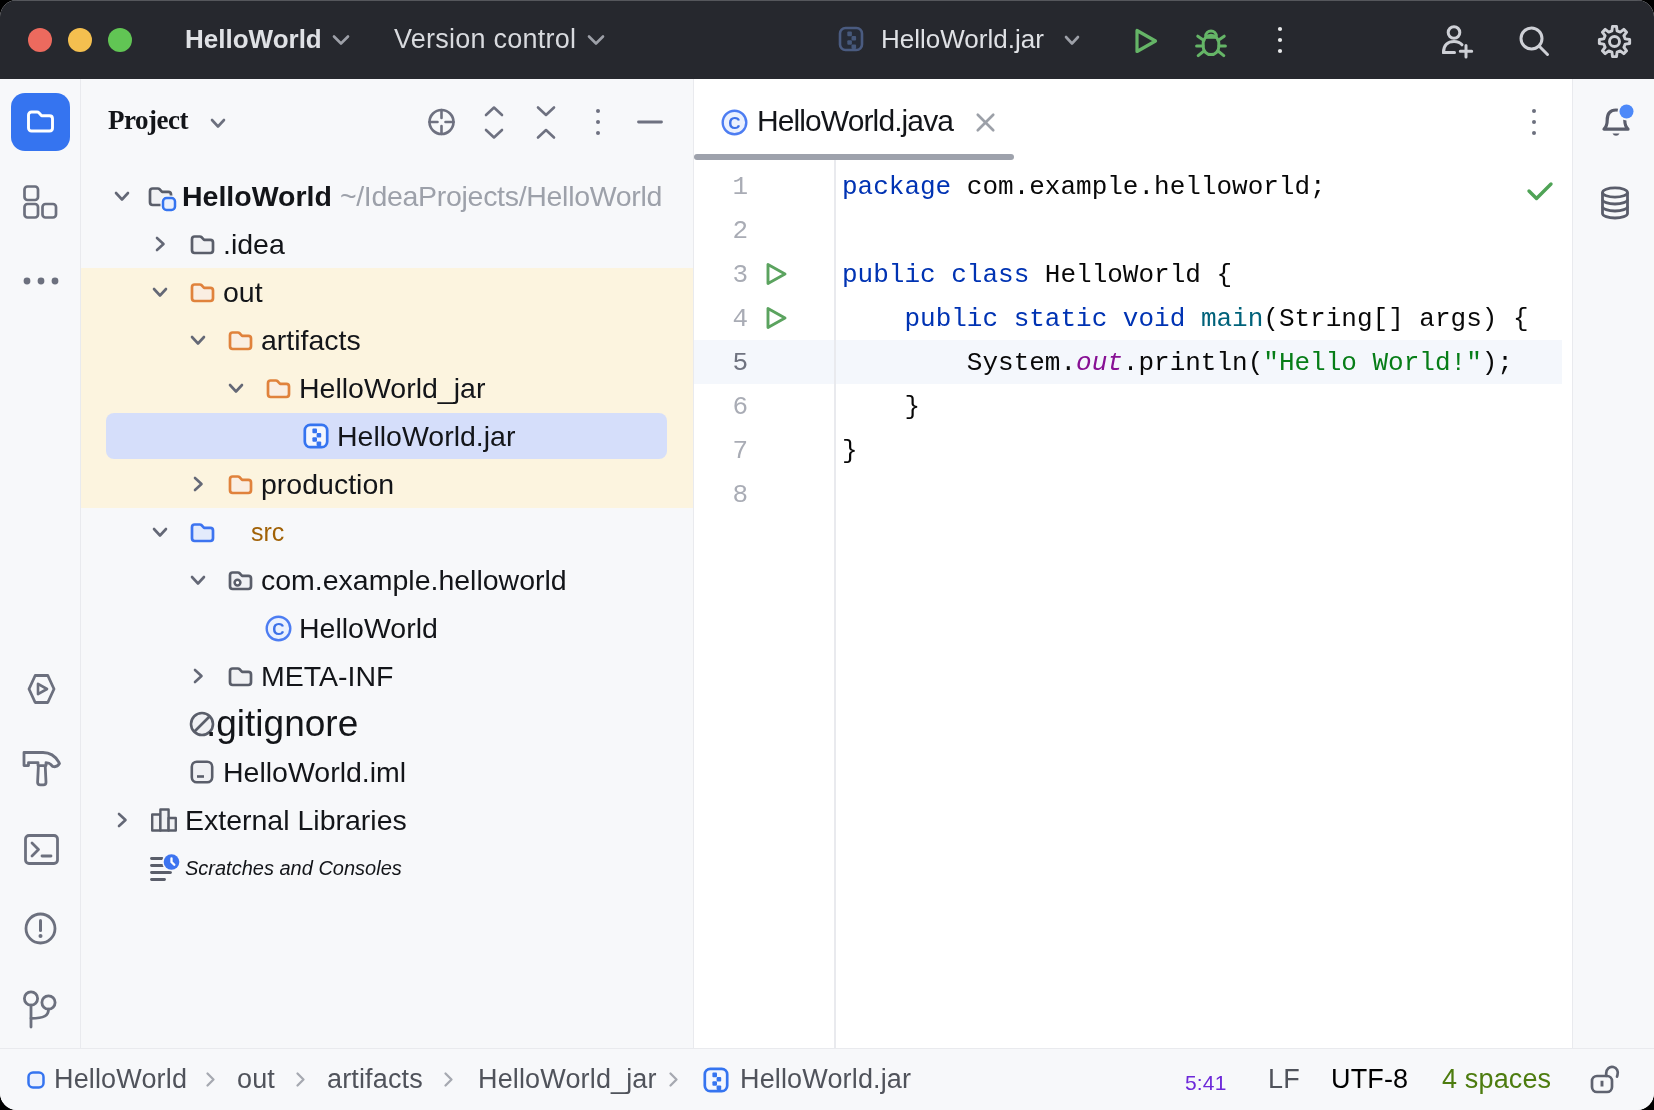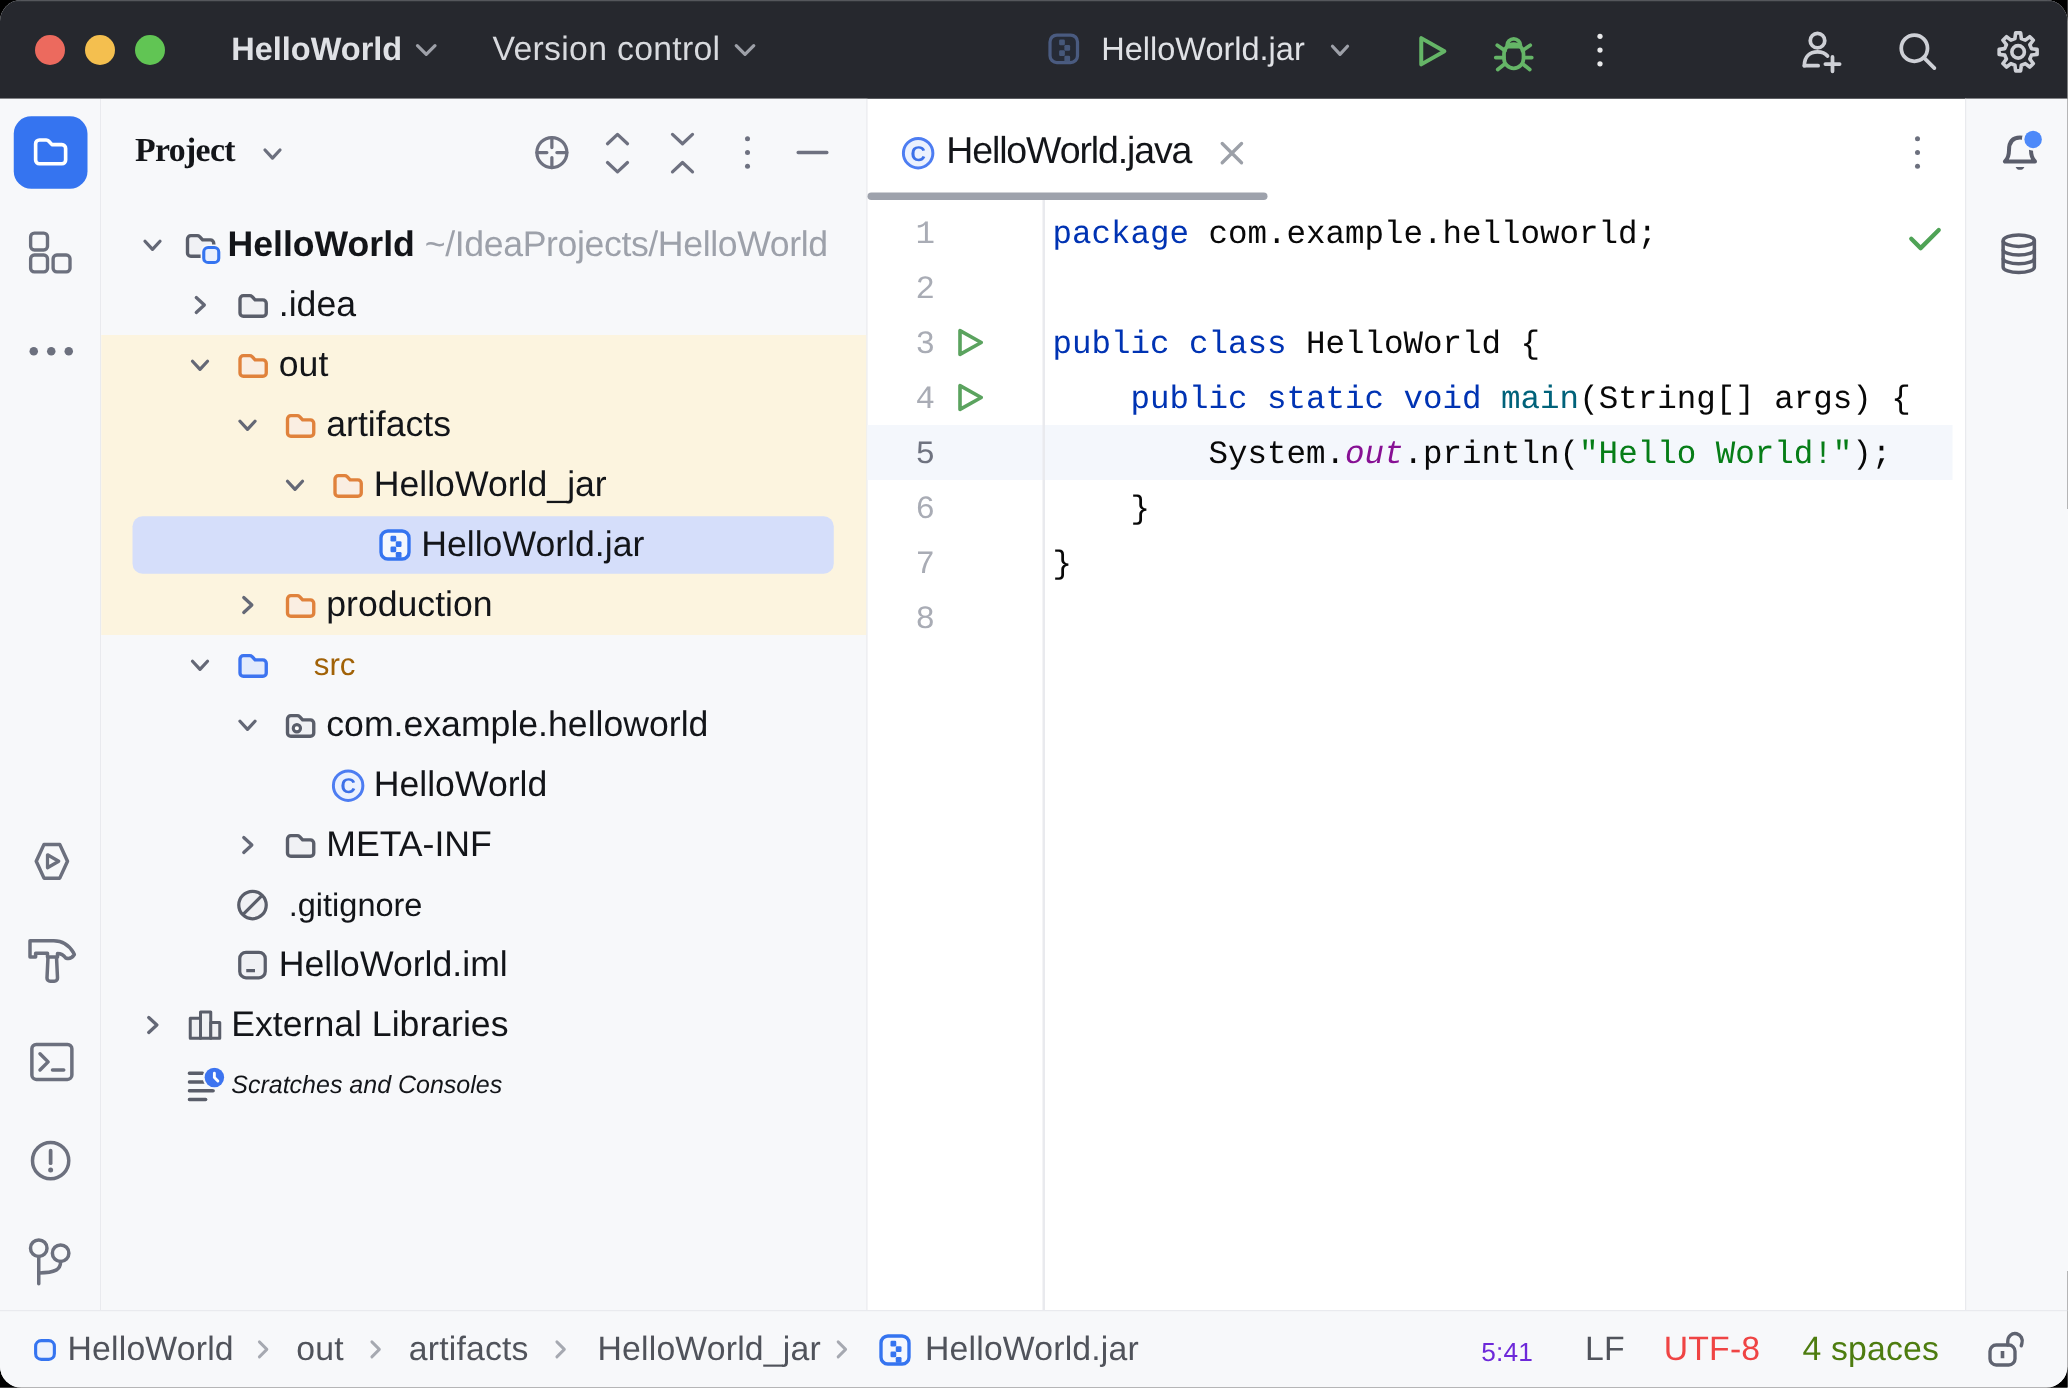--- a/index.html
+++ b/index.html
@@ -269,21 +269,21 @@
       <svg class="abs" style="left:226.5px;top:663.5px;" width="27" height="25" viewBox="0 0 27 25">
         <path d="M3 7.2 C3 5.7 4.2 4.5 5.7 4.5 H10.8 C11.5 4.5 12.2 4.8 12.7 5.3 L15.1 7.9 H21.3 C22.8 7.9 24 9.1 24 10.6 V18.3 C24 19.8 22.8 21 21.3 21 H5.7 C4.2 21 3 19.8 3 18.3 Z" fill="#F0F1F4" stroke="#5A5E6A" stroke-width="2.7" stroke-linejoin="round"></path>
       </svg>
       <div class="abs vctr" style="left:261px;top:652px;height:48px;font-size:28.5px;letter-spacing:0px;color:#131519;">
         <span>META-INF</span>
       </div>
       <svg class="abs" style="left:189px;top:711px;" width="26" height="26" viewBox="0 0 26 26">
         <circle cx="13" cy="13" r="11" fill="#F0F1F4" stroke="#5A5E6A" stroke-width="2.6"></circle>
         <path d="M5.5 20.5 L20.5 5.5" stroke="#5A5E6A" stroke-width="2.6"></path>
       </svg>
-      <div class="abs vctr" style="left:231px;top:700px;height:48px;font-size:26px;letter-spacing:0px;color:#131519;">
+      <div class="abs vctr" style="left:206px;top:700px;height:48px;font-size:37px;letter-spacing:0px;color:#131519;">
         <span>.gitignore</span>
       </div>
       <svg class="abs" style="left:190px;top:760px;" width="24" height="24" viewBox="0 0 24 24">
         <rect x="1.8" y="1.8" width="20.4" height="20.4" rx="5" fill="#F0F1F4" stroke="#5A5E6A" stroke-width="2.6"></rect>
         <path d="M7 16.5 H14" stroke="#5A5E6A" stroke-width="2.6"></path>
       </svg>
       <div class="abs vctr" style="left:223px;top:748px;height:48px;font-size:28.5px;letter-spacing:0px;color:#131519;">
         <span>HelloWorld.iml</span>
       </div>
       <svg class="abs" style="left:116px;top:811px;" width="13" height="18" viewBox="0 0 13 18">
@@ -401,21 +401,21 @@
   <svg class="abs" style="left:703px;top:1067px;" width="26" height="26" viewBox="0 0 26 26">
         <rect x="1.8" y="1.8" width="22.4" height="22.4" rx="5.5" fill="#F4F7FE" stroke="#3574F0" stroke-width="2.7"></rect>
         <rect x="9.4" y="5.6" width="4.6" height="4.6" rx="1" fill="#3574F0"></rect>
         <rect x="13.6" y="9.9" width="4.6" height="4.6" rx="1" fill="#3574F0"></rect>
         <rect x="9.4" y="14.2" width="4.6" height="4.6" rx="1" fill="#3574F0"></rect>
         <rect x="13.6" y="18.5" width="4.6" height="4.6" rx="1" fill="#3574F0"></rect>
       </svg>
   <div class="abs vctr" style="left:740px;top:1048px;height:62px;font-size:27px;letter-spacing:0.15px;color:#50535B;">HelloWorld.jar</div>
   <div class="abs vctr" style="left:1185px;top:1048px;height:70px;font-size:21px;letter-spacing:0.15px;color:#6d28d9;">5:41</div>
   <div class="abs vctr" style="left:1268px;top:1048px;height:62px;font-size:27px;letter-spacing:0.15px;color:#50535B;">LF</div>
-  <div class="abs vctr" style="left:1331px;top:1048px;height:62px;font-size:27px;letter-spacing:0.15px;color:#ef4444;">UTF-8</div>
+  <div class="abs vctr" style="left:1331px;top:1048px;height:62px;font-size:27px;letter-spacing:0.15px;color:#000000;">UTF-8</div>
   <div class="abs vctr" style="left:1442px;top:1048px;height:62px;font-size:27px;letter-spacing:0.15px;color:#4d7c0f;">4 spaces</div>
   <svg class="abs" style="left:1588px;top:1060px;" width="34" height="34" viewBox="0 0 34 34">
         <g fill="none" stroke="#5F6370" stroke-width="2.7">
           <rect x="4" y="16" width="20" height="16" rx="5"></rect>
           <path d="M14 20.7 V26.5" stroke-width="2.9"></path>
           <path d="M18.2 16 V13.2 C18.2 9 21.6 6 25.4 7 C28.7 7.9 30.6 11.2 29.5 14.8 L29 16.6" stroke-linecap="round"></path>
         </g>
       </svg>
   </div>
 

